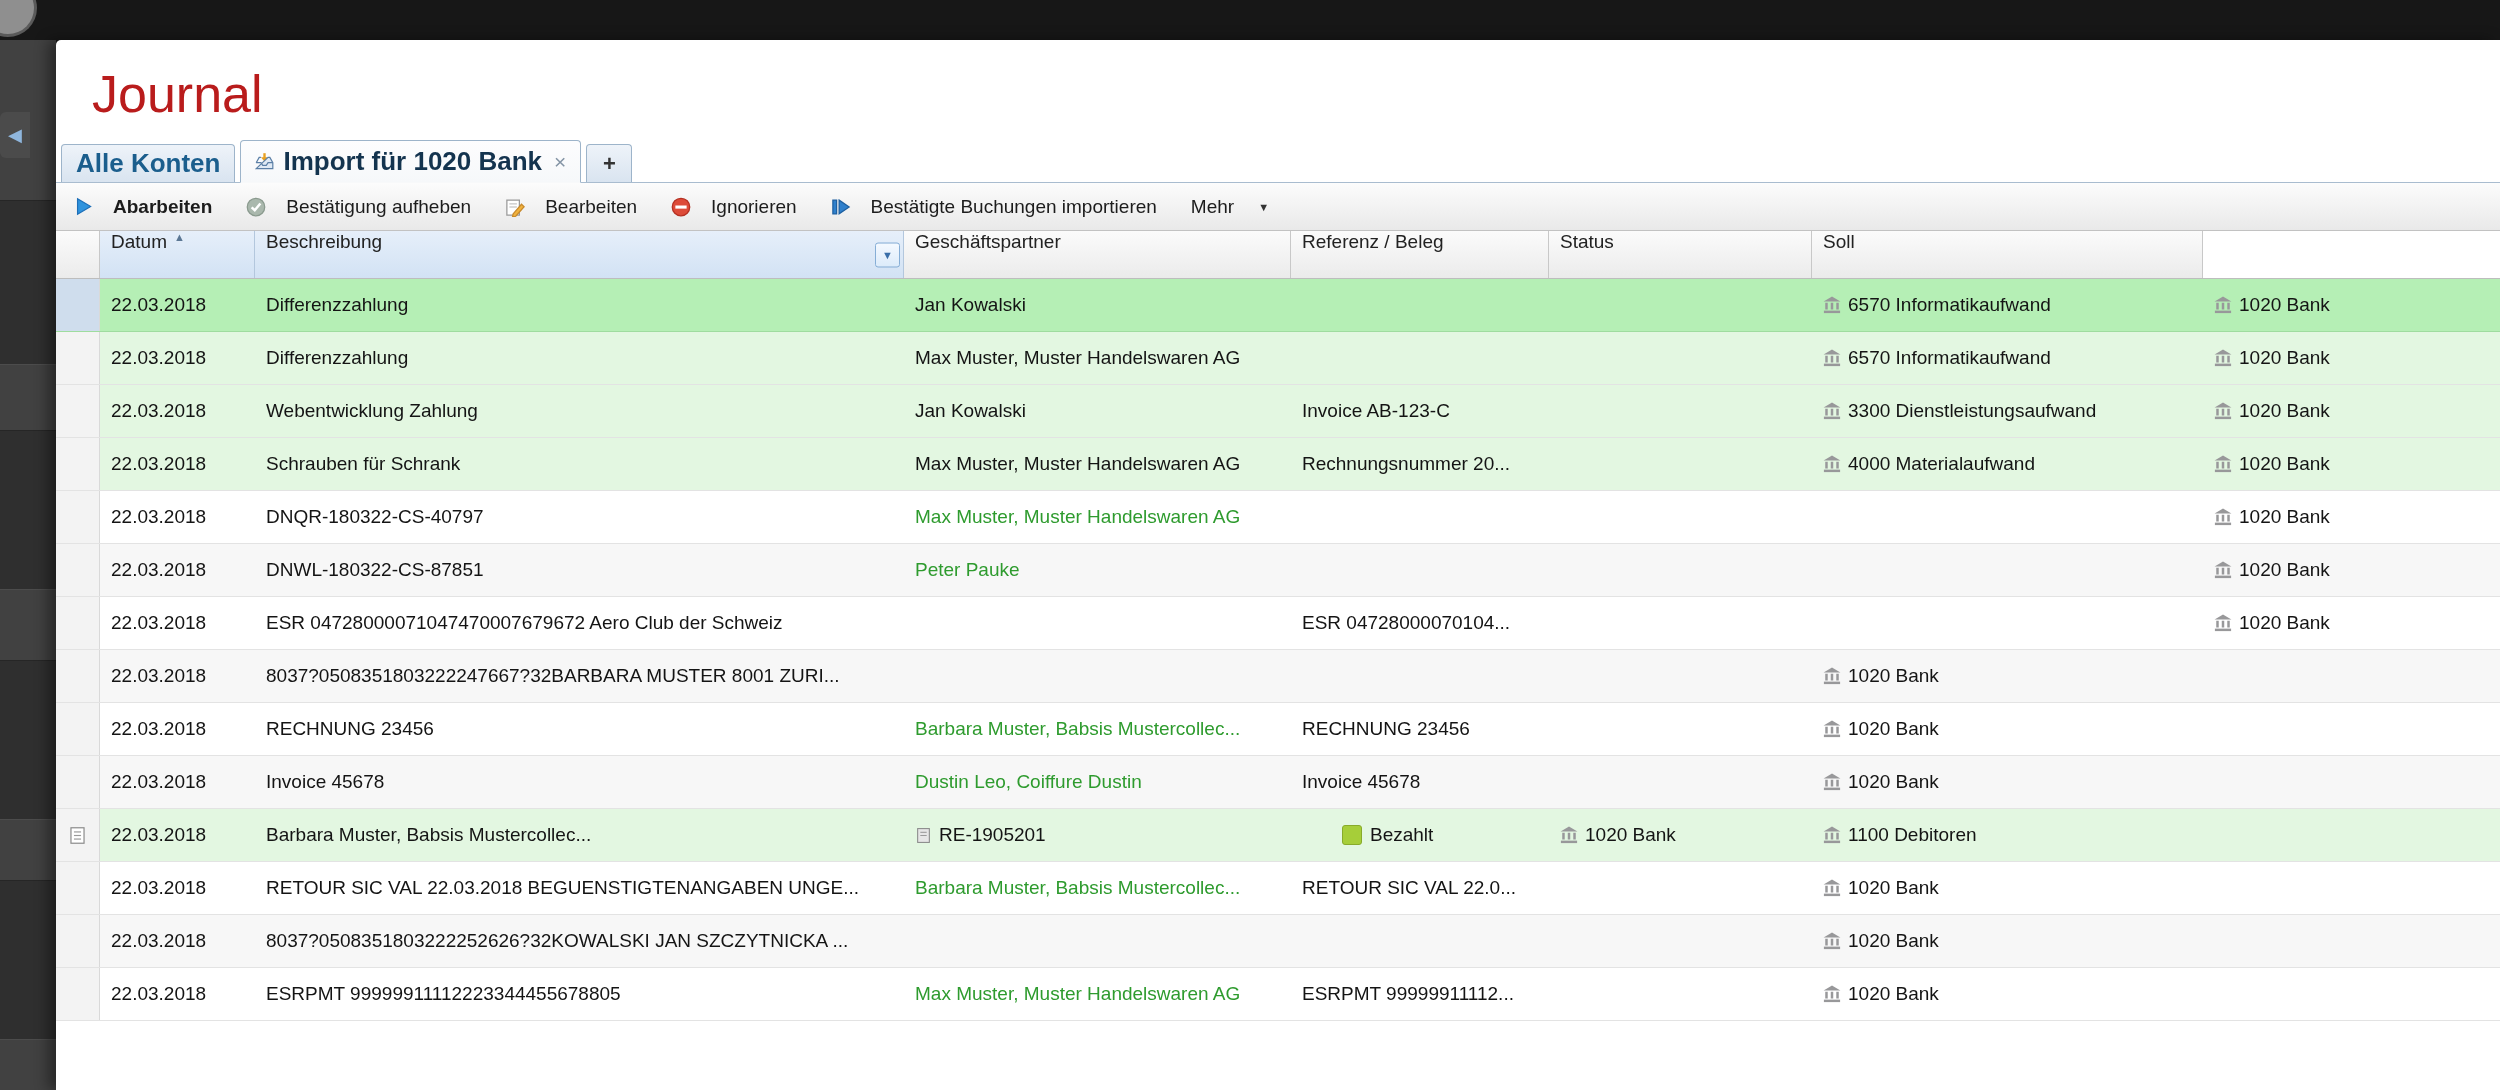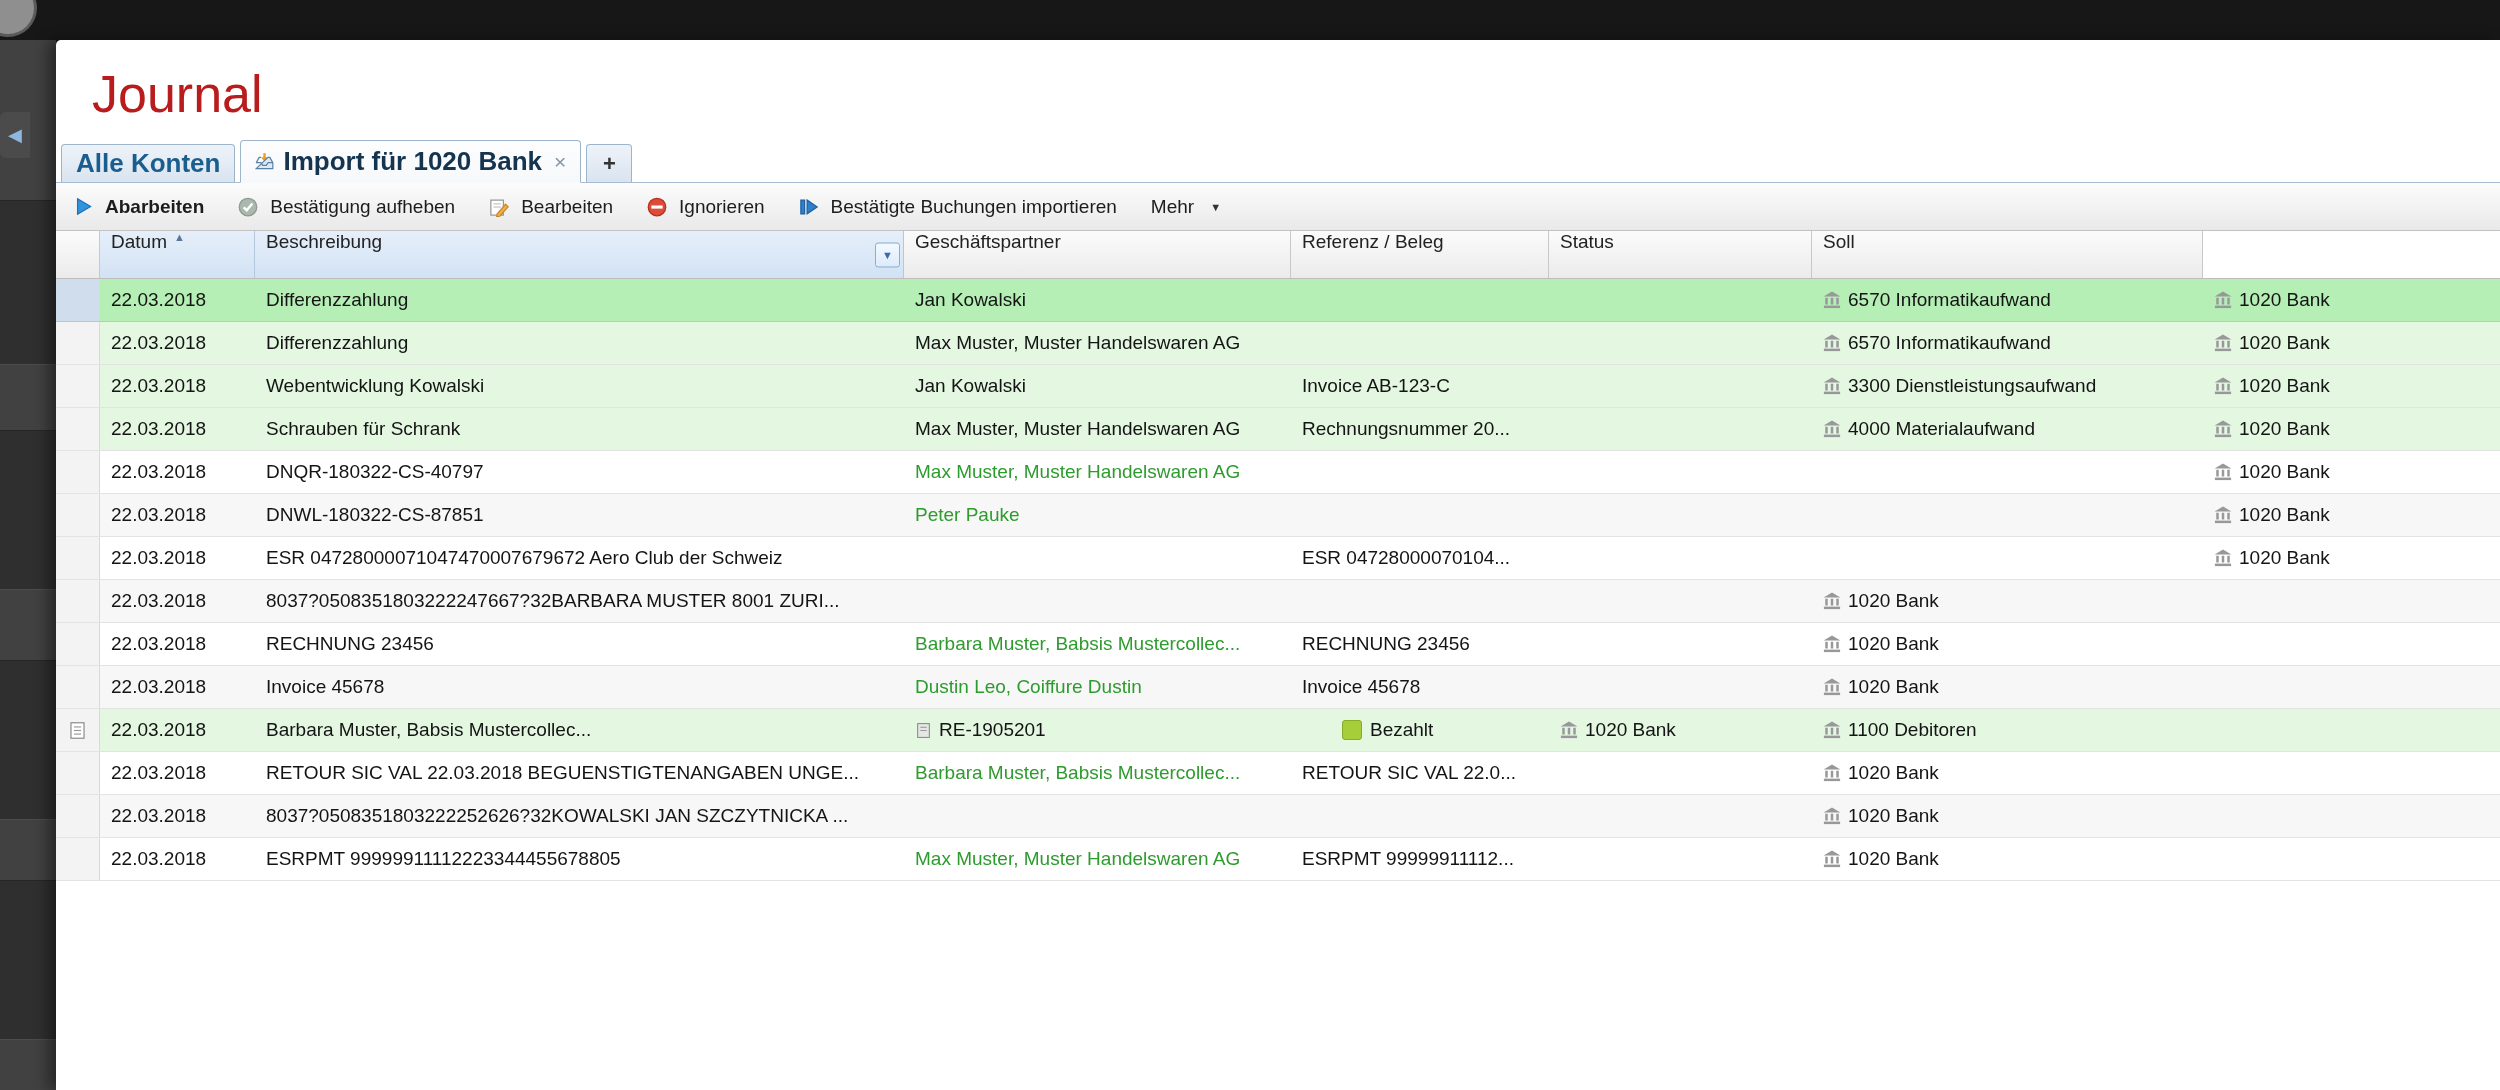--- a/index.html
+++ b/index.html
@@ -33,40 +33,40 @@
     border-bottom:1px solid #f8f9fa; }
   .tab.active .tlabel { color:#14344f; }
   .tab .ticon { margin-right:9px; }
   .tab .close { margin-left:12px; color:#8494a5; font-size:21px; line-height:14px; cursor:pointer; }
   .tab.add { width:46px; justify-content:center; padding:0; }
   .tab.add .tlabel { color:#333; font-size:22px; font-weight:bold; }
 
   
   .toolbar { height:48px; display:flex; align-items:center; gap:34px; padding-left:18px;
     background:linear-gradient(#fcfcfc,#e9e9e9); border-bottom:1px solid #c2c2c2; }
-  .tbtn { display:flex; align-items:center; gap:12px; background:transparent; border:none;
+  .tbtn { display:flex; align-items:center; gap:20px; background:transparent; border:none;
     font-family:inherit; font-size:19px; color:#1c1c1c; cursor:pointer; }
   .tbtn .lbl.strong { font-weight:bold; }
   .caret { font-size:11px; color:#333; margin-left:4px; }
 
   
   .grid-header, .tr { display:grid;
     grid-template-columns:44px 155px 649px 387px 258px 263px 391px minmax(0,1fr); }
   .grid-header { height:48px; border-bottom:1px solid #bdbdbd; }
   .hc { position:relative; display:flex; align-items:flex-start; padding-left:11px; font-size:19px; color:#222;
     background:linear-gradient(#fbfbfb,#ebebeb); border-right:1px solid #c8c8c8; white-space:nowrap; cursor:pointer; }
   .hc.sorted { background:linear-gradient(#e6effa,#d2e2f4); border-right:1px solid #b3c7dd; }
   .hc.gutter { padding:0; cursor:default; }
   .sort-ic { font-size:11px; color:#5b7794; margin-left:7px; }
   .filterbtn { position:absolute; right:3px; top:50%; transform:translateY(-50%);
     width:25px; height:25px; border:1px solid #86aed6; border-radius:3px;
     background:linear-gradient(#f4f9ff,#dcebfa); color:#3a6ea8; font-size:11px;
     display:flex; align-items:center; justify-content:center; cursor:pointer; }
 
-  .tr { height:43px; border-bottom:1px solid #e3e3e3; background:#ffffff; cursor:pointer; }
+  .tr { height:53px; border-bottom:1px solid #e3e3e3; background:#ffffff; cursor:pointer; }
   .tr.alt { background:#f7f7f7; }
   .tr.confirmed { background:#e3f7e1; }
   .tr.selected { background:#b5efb5; border-bottom:1px solid #9fdc9f; }
   .td { display:flex; align-items:center; padding-left:11px; font-size:19px; color:#141414;
     white-space:nowrap; overflow:hidden; }
   .td.gutter { background:#f3f3f3; border-right:1px solid #d9d9d9; justify-content:center; padding-left:0; }
   .tr.selected .td.gutter { background:#cfdded; }
   .pname.green { color:#2e9b2e; }
   .acct { display:flex; align-items:center; gap:7px; }
   .badge { display:flex; align-items:center; gap:8px;padding-left:40px; }
@@ -272,21 +272,21 @@
     </div>
   </div>
       <div class="tr confirmed">
     <div class="td gutter">
       
     </div>
     <div class="td">
           <span class="bindable">22.03.2018</span>
         </div>
     <div class="td">
-          <span class="bindable">Webentwicklung Kowalski</span>
+          <span class="bindable">Webentwicklung Zahlung</span>
         </div>
     <div class="td">
           <span class="bindable pname">Jan Kowalski</span>
         </div>
     <div class="td">
 
       <span class="bindable">Invoice AB-123-C</span>
     </div>
     <div class="td">
       

